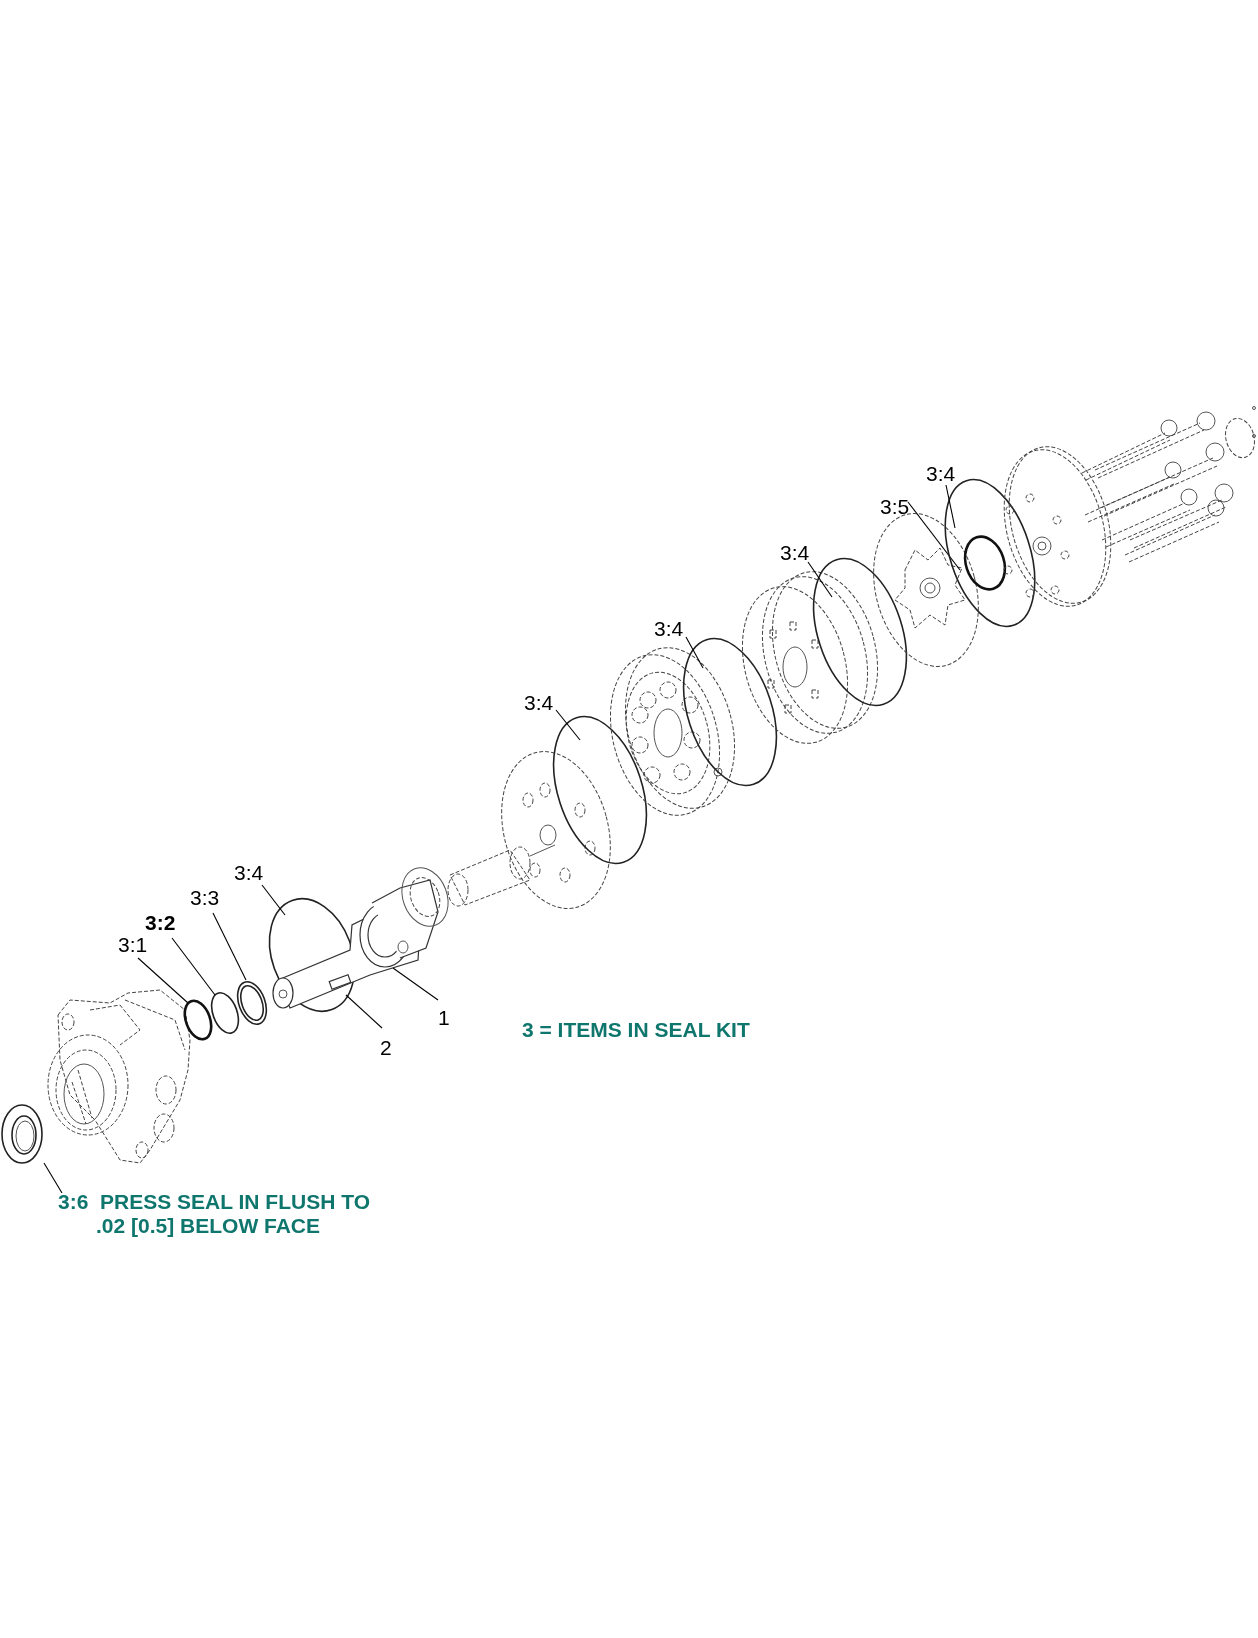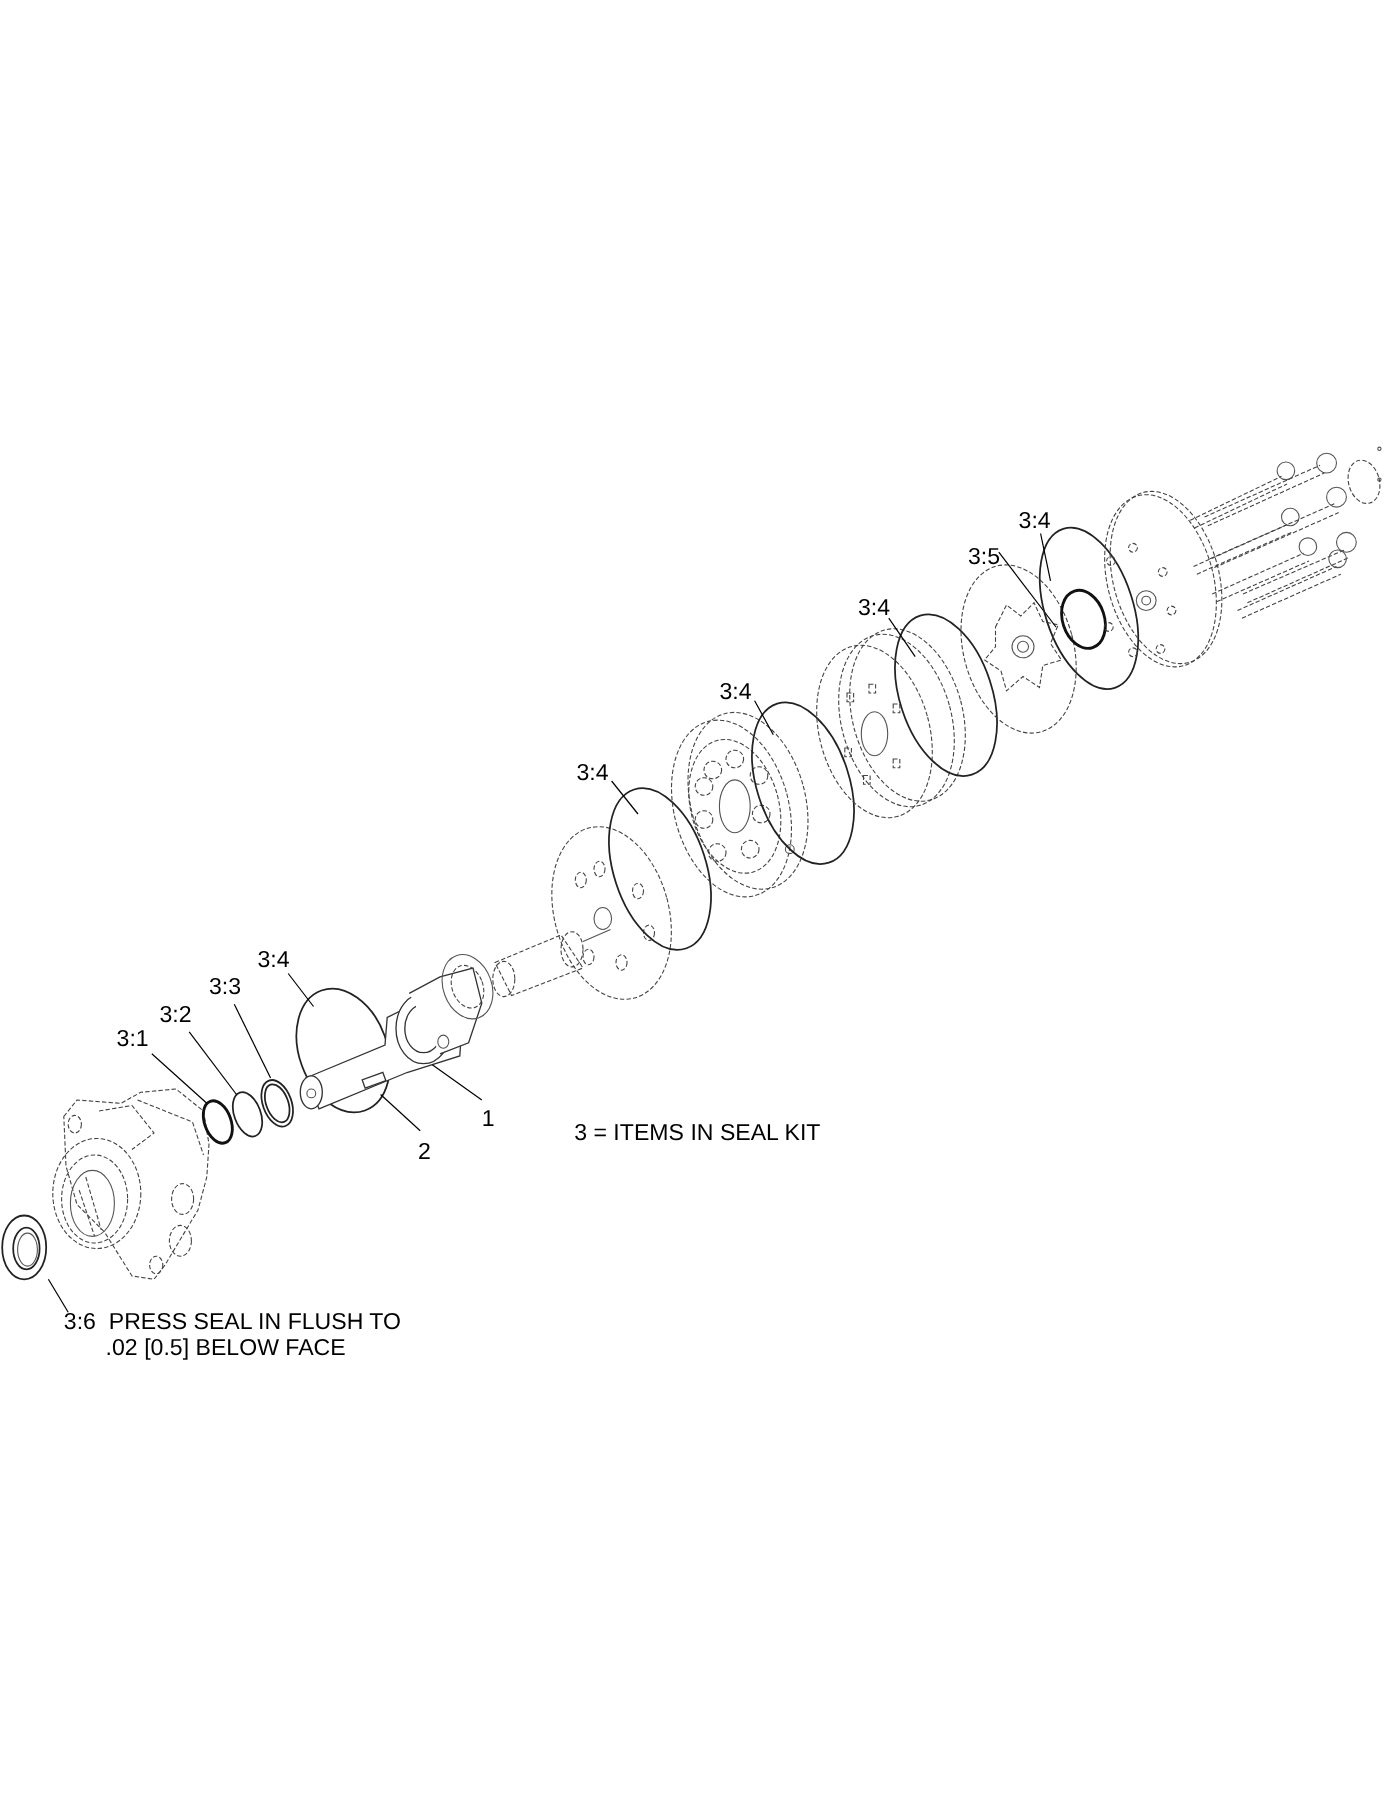--- a/index.html
+++ b/index.html
@@ -1,19 +1,19 @@
 <!DOCTYPE html>
 <html><head>
 <meta charset="utf-8">
 <style>
   html, body { margin: 0; padding: 0; background: #ffffff; }
   body { width: 1258px; height: 1638px; position: relative; overflow: hidden; font-family: "Liberation Sans", sans-serif; }
   #diagram { position: absolute; left: 0; top: 0; width: 1258px; height: 1638px; }
   .callout { position: absolute; font-family: "Liberation Sans", sans-serif; font-size: 21px; color: #000; line-height: 1; white-space: nowrap; }
-  .note { position: absolute; font-family: "Liberation Sans", sans-serif; font-size: 21px; color: #000000; line-height: 24px; white-space: nowrap; }
+  .note { position: absolute; font-family: "Liberation Sans", sans-serif; font-size: 21px; color: #0f766e; line-height: 24px; white-space: nowrap; font-weight: bold; }
   .part { fill: none; stroke: #444; stroke-width: 1; stroke-dasharray: 4 2; }
   .part-solid { fill: none; stroke: #555; stroke-width: 1; }
   .ring { fill: none; stroke: #222; stroke-width: 1.6; }
   .ring-dark { fill: none; stroke: #111; stroke-width: 2.6; }
   .leader { stroke: #000; stroke-width: 1.1; }
   .shaft { fill: #fff; stroke: #333; stroke-width: 1.2; }
 </style>
 </head>
 <body>
 
@@ -209,22 +209,22 @@
 
 </svg>
 
 <div class="callout" style="left:926px; top:463px;">3:4</div>
 <div class="callout" style="left:880px; top:483px;margin-top:13px;">3:5</div>
 <div class="callout" style="left:780px; top:542px;">3:4</div>
 <div class="callout" style="left:654px; top:618px;">3:4</div>
 <div class="callout" style="left:524px; top:692px;">3:4</div>
 <div class="callout" style="left:234px; top:862px;">3:4</div>
 <div class="callout" style="left:190px; top:887px;text-align:center;">3:3</div>
-<div class="callout" style="left:145px; top:912px;">3:2</div>
-<div class="callout" style="left:106px; top:934px;">3:1</div>
+<div class="callout" style="left:145px; top:912px;font-weight:bold;">3:2</div>
+<div class="callout" style="left:118px; top:934px;">3:1</div>
 <div class="callout" style="left:438px; top:1007px;">1</div>
 <div class="callout" style="left:380px; top:1037px;">2</div>
 
 <div class="note" style="left:522px; top:1018px;">3 = ITEMS IN SEAL KIT</div>
 
 <div class="note" style="left:58px; top:1190px;">
   <span>3:6</span>&nbsp;
   <span>PRESS SEAL IN FLUSH TO</span>
 </div>
 <div class="note" style="left:96px; top:1214px;text-align:right;">.02 [0.5] BELOW FACE</div>

